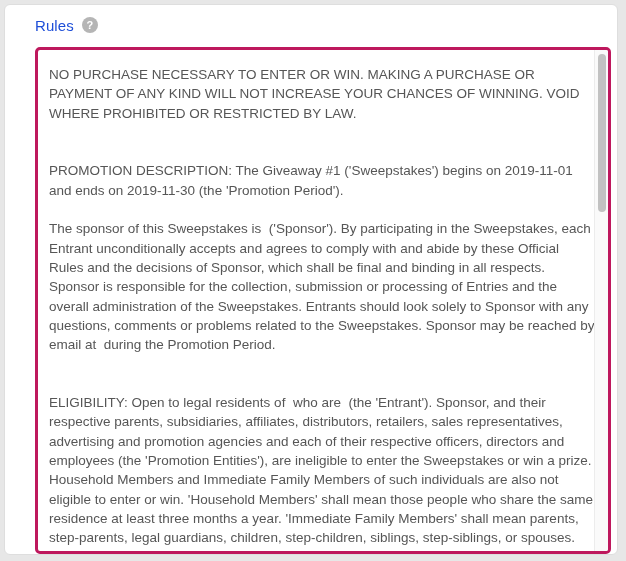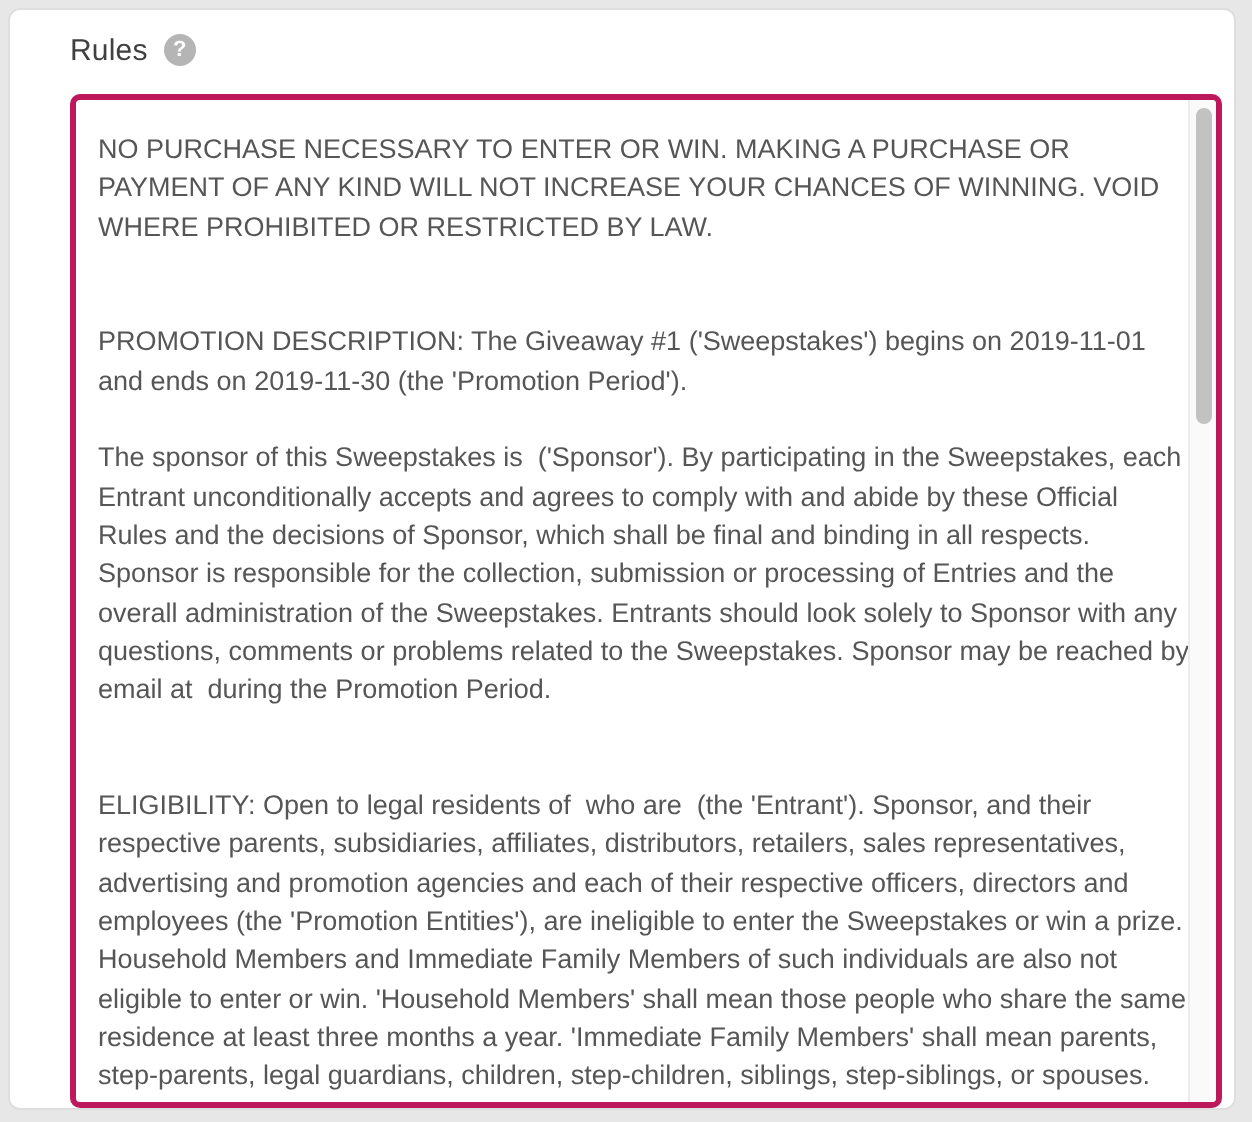--- a/index.html
+++ b/index.html
@@ -26,21 +26,21 @@
     position: absolute;
     left: 30px;
     top: 9px;
     height: 22px;
     display: flex;
     align-items: center;
     gap: 8px;
   }
   .field-label {
     font-size: 15px;
-    color: #404040;
+    color: #1d4ed8;
     font-weight: 400;
     letter-spacing: 0.1px;
   }
   .help-icon {
     width: 16px;
     height: 16px;
     border-radius: 50%;
     background: #b5b5b5;
     color: #ffffff;
     font-size: 11px;

